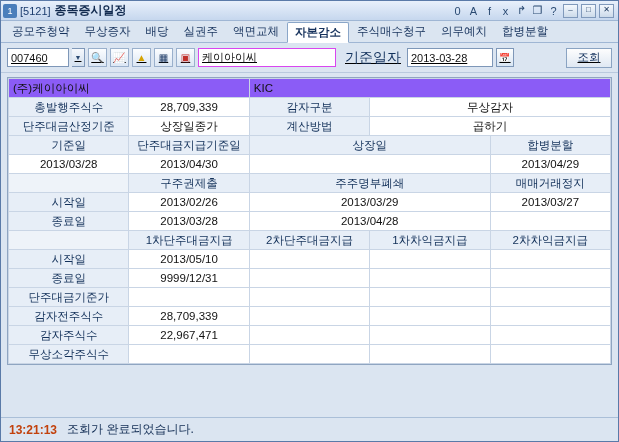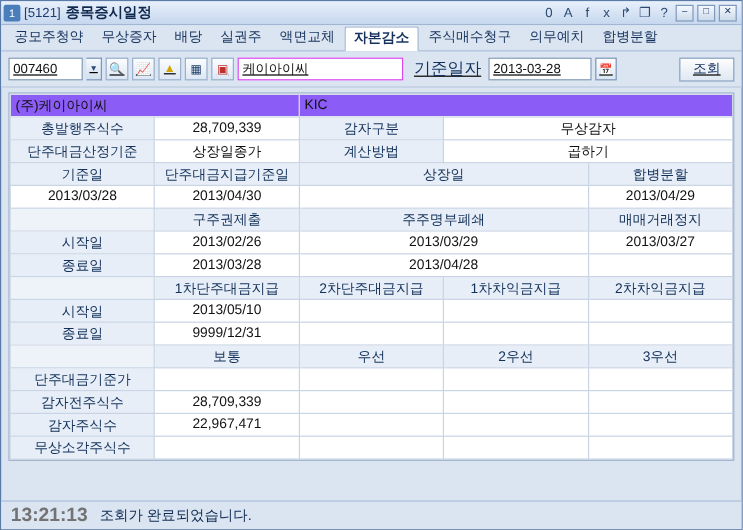--- a/index.html
+++ b/index.html
@@ -38,21 +38,21 @@
   table.grid{border-collapse:collapse;width:100%;table-layout:fixed;font-size:11.5px;color:#16325c;}
   table.grid td{border:1px solid #c9d5e5;height:18px;padding:0 4px;overflow:hidden;white-space:nowrap;}
   td.hd{background:#e7eef7;text-align:center;color:#123059;}
   td.val{background:#fff;text-align:center;color:#111;}
   td.vall{background:#fff;text-align:left;color:#111;}
   td.blank{background:#eef3f9;}
   td.white{background:#8b5cf6;}
 
   
   .status{position:absolute;left:0;right:0;bottom:0;height:24px;background:#dbe5f1;border-top:1px solid #aabfd8;display:flex;align-items:center;padding:0 8px;box-sizing:border-box;}
-  .st-time{font-size:16px;font-weight:bold;color:#737373;margin-right:10px;}
+  .st-time{font-size:12px;font-weight:bold;color:#c2410c;margin-right:10px;}
   .st-msg{font-size:12px;color:#102b52;}
 </style>
 </head>
 <body>
 
 <div class="app">
 
   <div class="titlebar">
     <div class="tb-icon">1</div>
     <div class="tb-code">[5121]</div>
@@ -173,27 +173,20 @@
         </tr>
         <tr>
           <td class="hd">종료일</td>
           <td class="val">9999/12/31</td>
           <td class="val"></td>
           <td class="val"></td>
           <td class="val"></td>
         </tr>
 
         <tr>
-          <td class="blank"></td>
-          <td class="hd">보통</td>
-          <td class="hd">우선</td>
-          <td class="hd">2우선</td>
-          <td class="hd">3우선</td>
-        </tr>
-        <tr>
           <td class="hd">단주대금기준가</td>
           <td class="val"></td>
           <td class="val"></td>
           <td class="val"></td>
           <td class="val"></td>
         </tr>
         <tr>
           <td class="hd">감자전주식수</td>
           <td class="val">28,709,339</td>
           <td class="val"></td>

